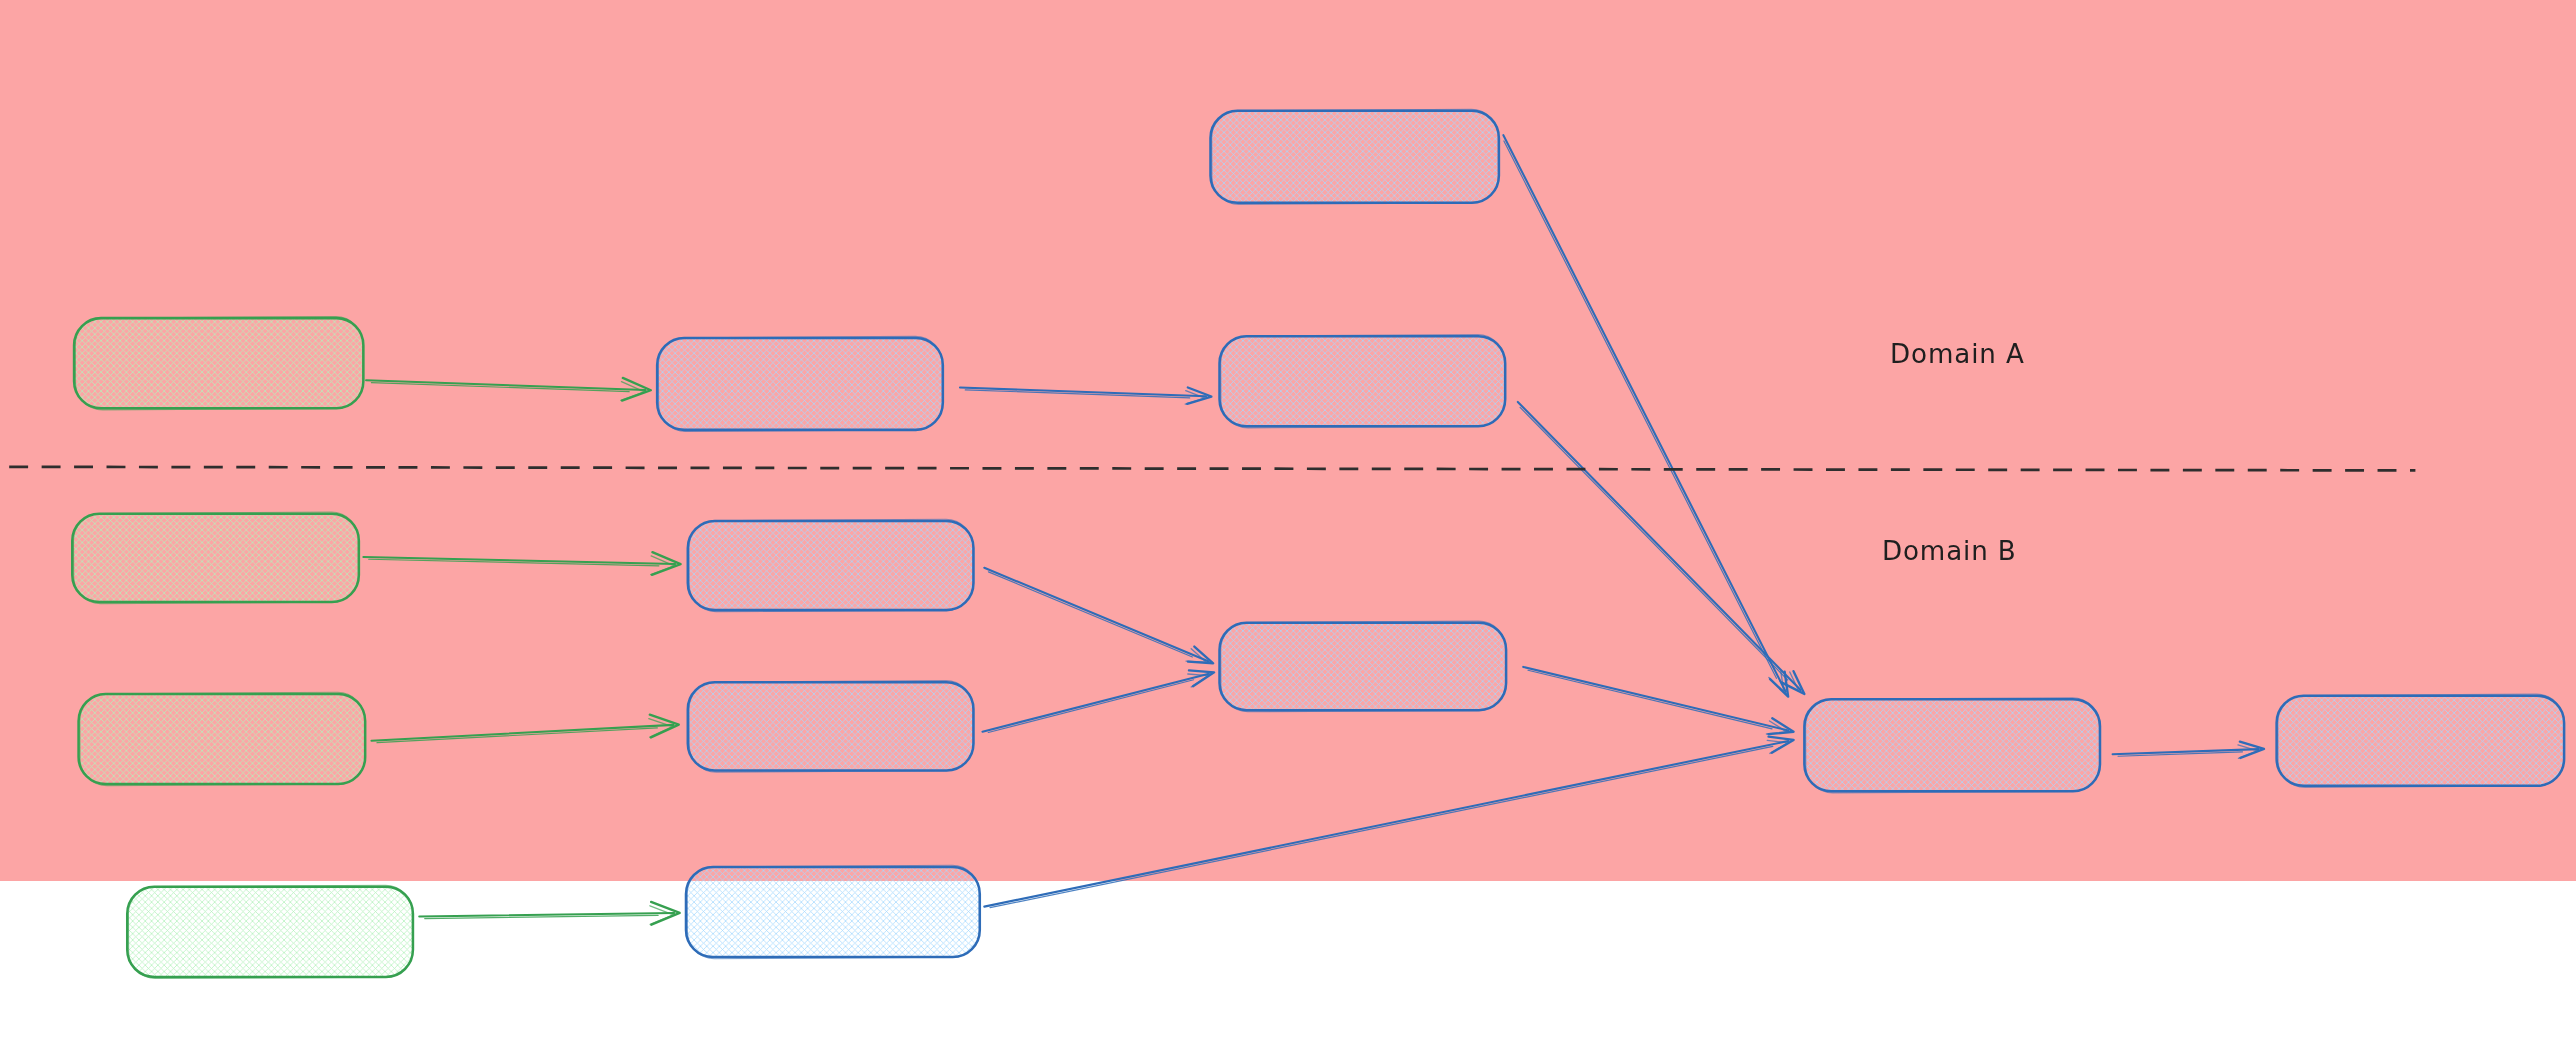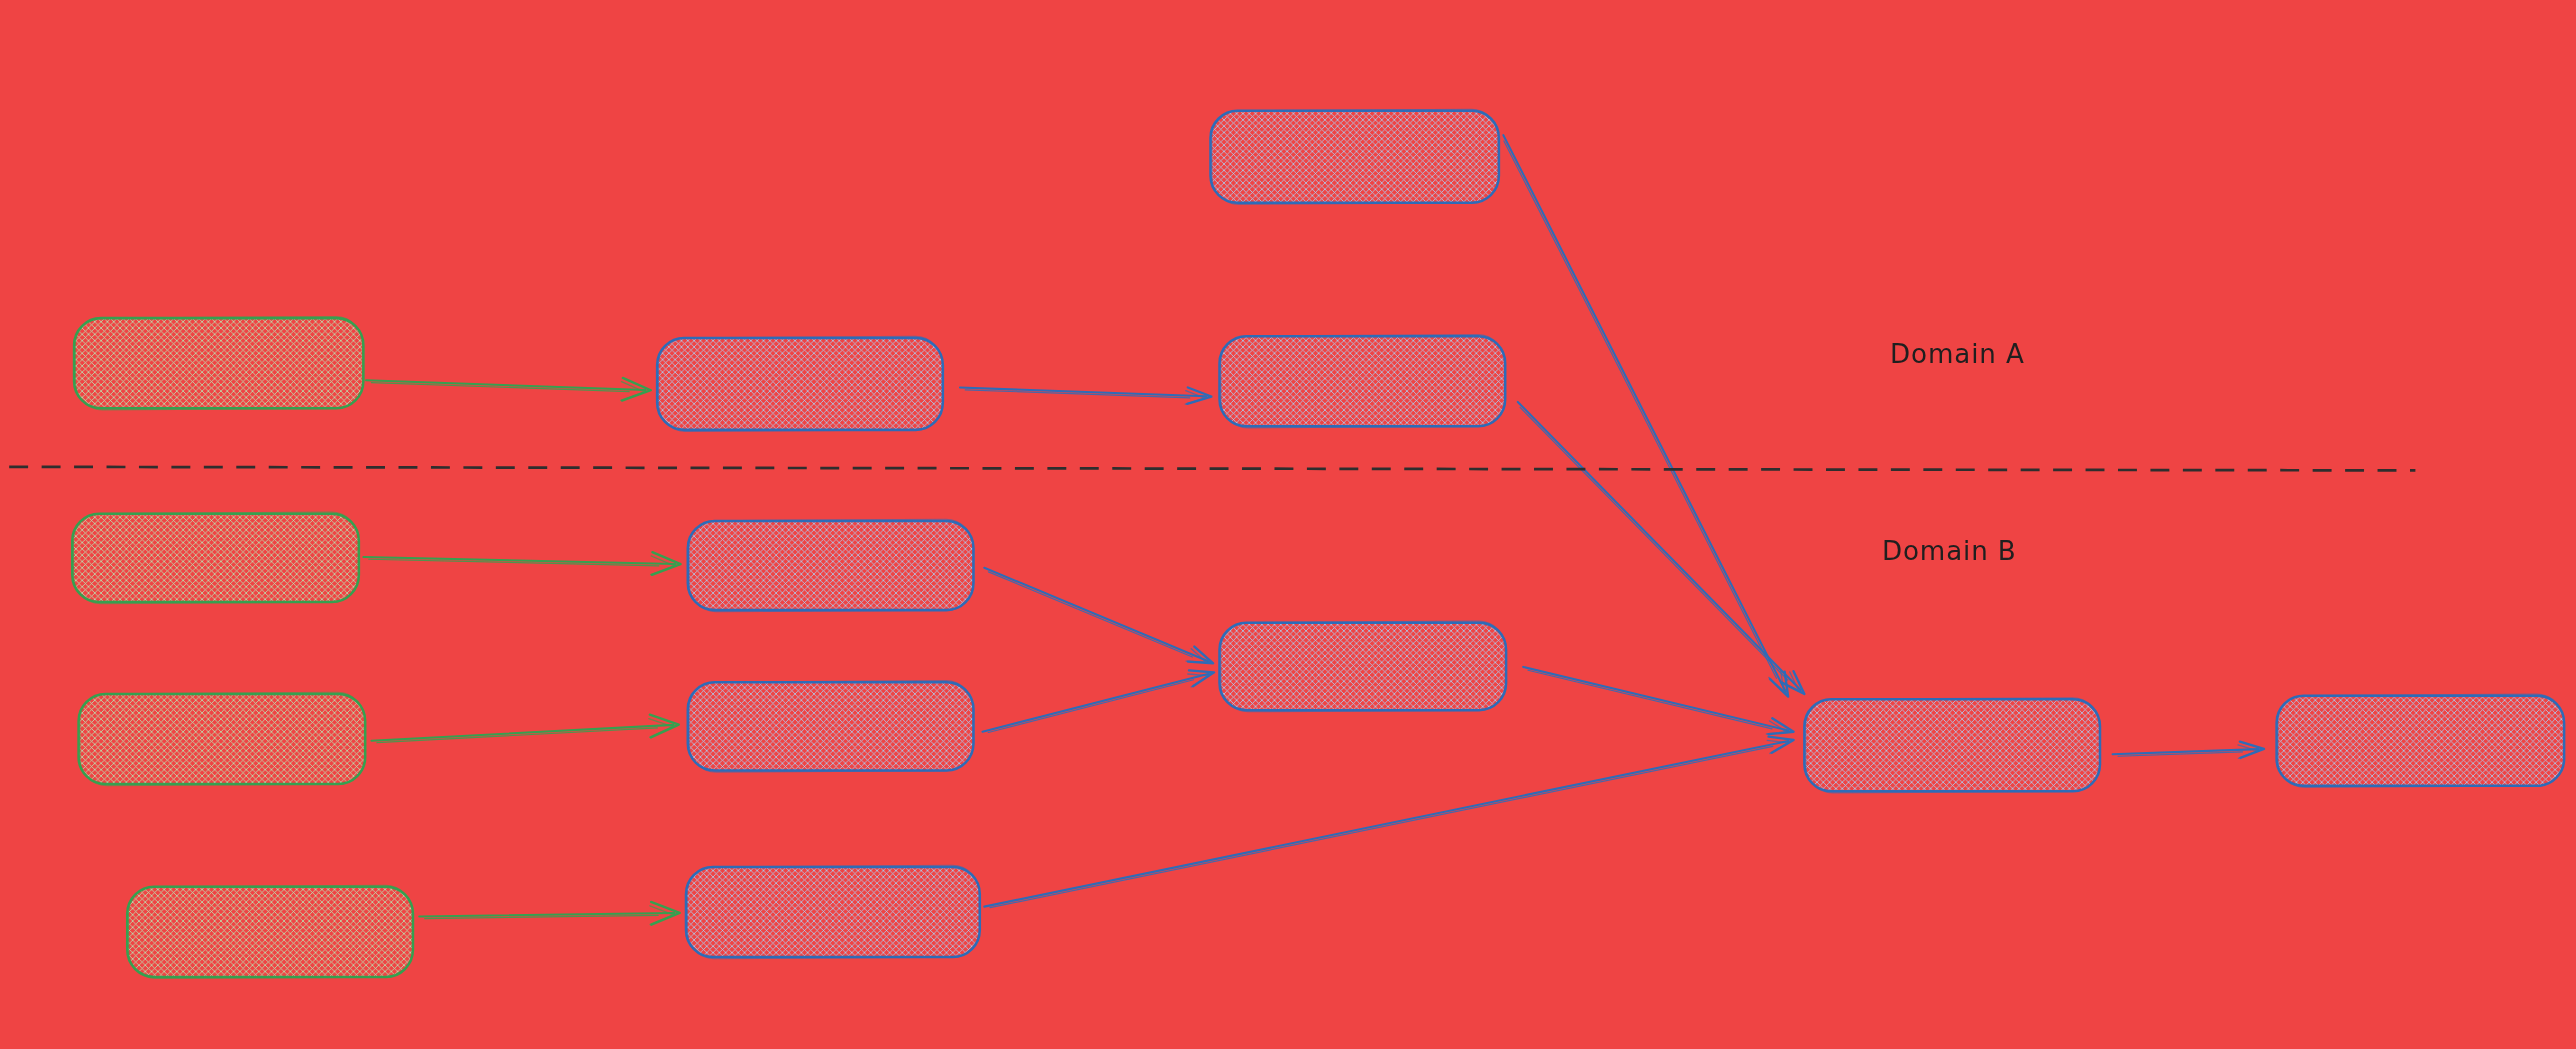--- a/index.html
+++ b/index.html
@@ -6,22 +6,22 @@
     margin: 0;
     padding: 0;
     width: 2576px;
     height: 1049px;
     background: #ffffff;
     overflow: hidden;
   }
   #stage {
     position: relative;
     width: 2576px;
-    height: 1049px;
-    background: #ef4444;
+    height: 881px;
+    background: #fca5a5;
   }
   svg { display: block; }
   .domain-label {
     font-family: "DejaVu Sans", "Liberation Sans", sans-serif;
     font-size: 29px;
     font-weight: 500;
     letter-spacing: 1px;
     fill: #1f1f1f;
   }
   .edge-line, .edge-line2, .arrow-head { fill: none; stroke-linecap: round; stroke-linejoin: round; }

